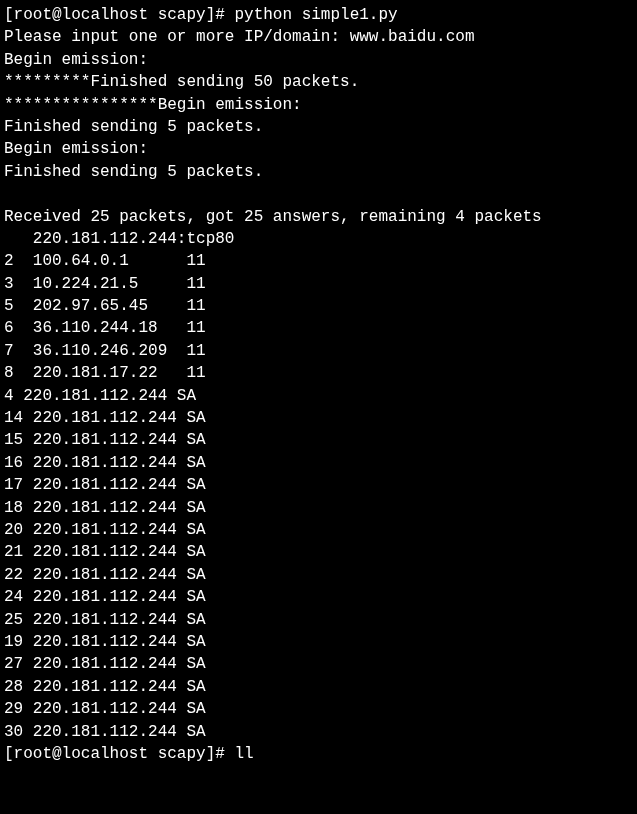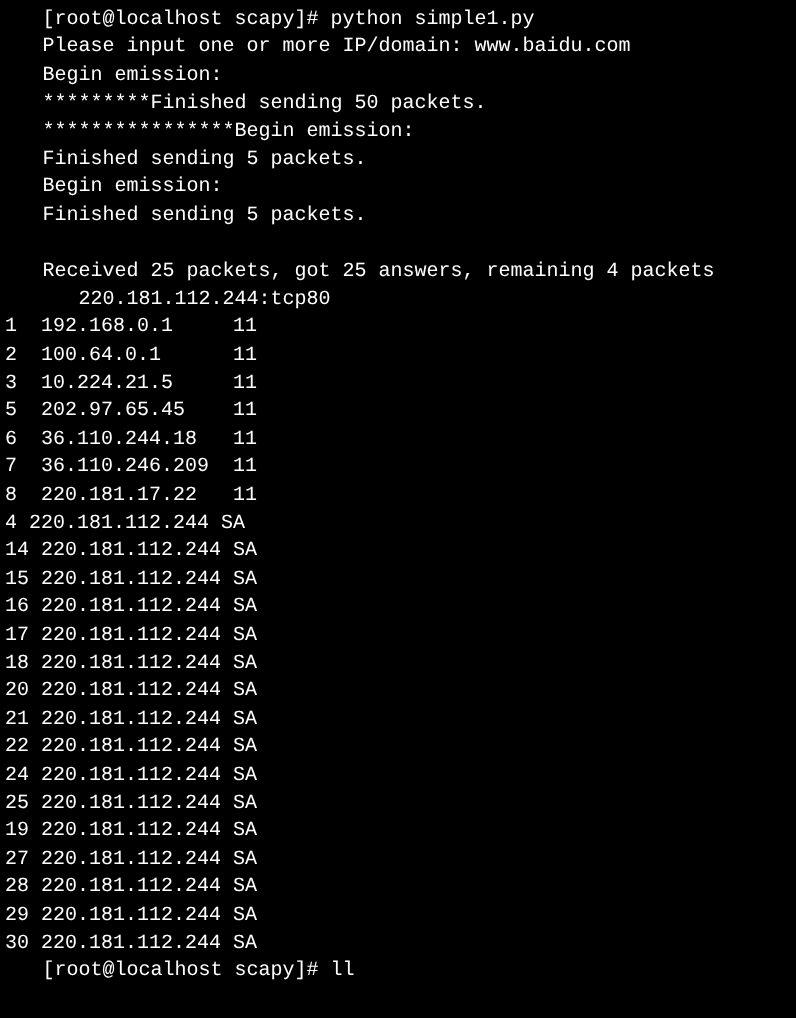--- a/index.html
+++ b/index.html
@@ -12,21 +12,20 @@
       color: #fff;
       font-family: 'Courier New', monospace;
       font-size: 16px;
       line-height: 1.4;
       padding: 4px;
       width: 637px;
       min-height: 814px;
     }
     .line {
       white-space: pre;
-      margin-left: 30px;
     }
     .row {
       white-space: pre;
     }
   </style>
 </head>
 <body>
 
 <div class="line"><span>[root@localhost scapy]# </span><span>python simple1.py</span></div>
 <div class="line"><span>Please input one or more IP/domain: </span><span>www.baidu.com</span></div>
@@ -35,21 +34,20 @@
     <div class="line">*********Finished sending 50 packets.</div>
     <div class="line">****************Begin emission:</div>
     <div class="line">Finished sending 5 packets.</div>
     <div class="line">Begin emission:</div>
     <div class="line">Finished sending 5 packets.</div>
   </div>
 <div class="line"> </div>
 <div class="line">Received 25 packets, got 25 answers, remaining 4 packets</div>
 <div class="line">   220.181.112.244:tcp80</div>
 <div id="rows-block">
-    <div class="row">1  192.168.0.1     11</div>
     <div class="row">2  100.64.0.1      11</div>
     <div class="row">3  10.224.21.5     11</div>
     <div class="row">5  202.97.65.45    11</div>
     <div class="row">6  36.110.244.18   11</div>
     <div class="row">7  36.110.246.209  11</div>
     <div class="row">8  220.181.17.22   11</div>
     <div class="row">4 220.181.112.244 SA</div>
     <div class="row">14 220.181.112.244 SA</div>
     <div class="row">15 220.181.112.244 SA</div>
     <div class="row">16 220.181.112.244 SA</div>

